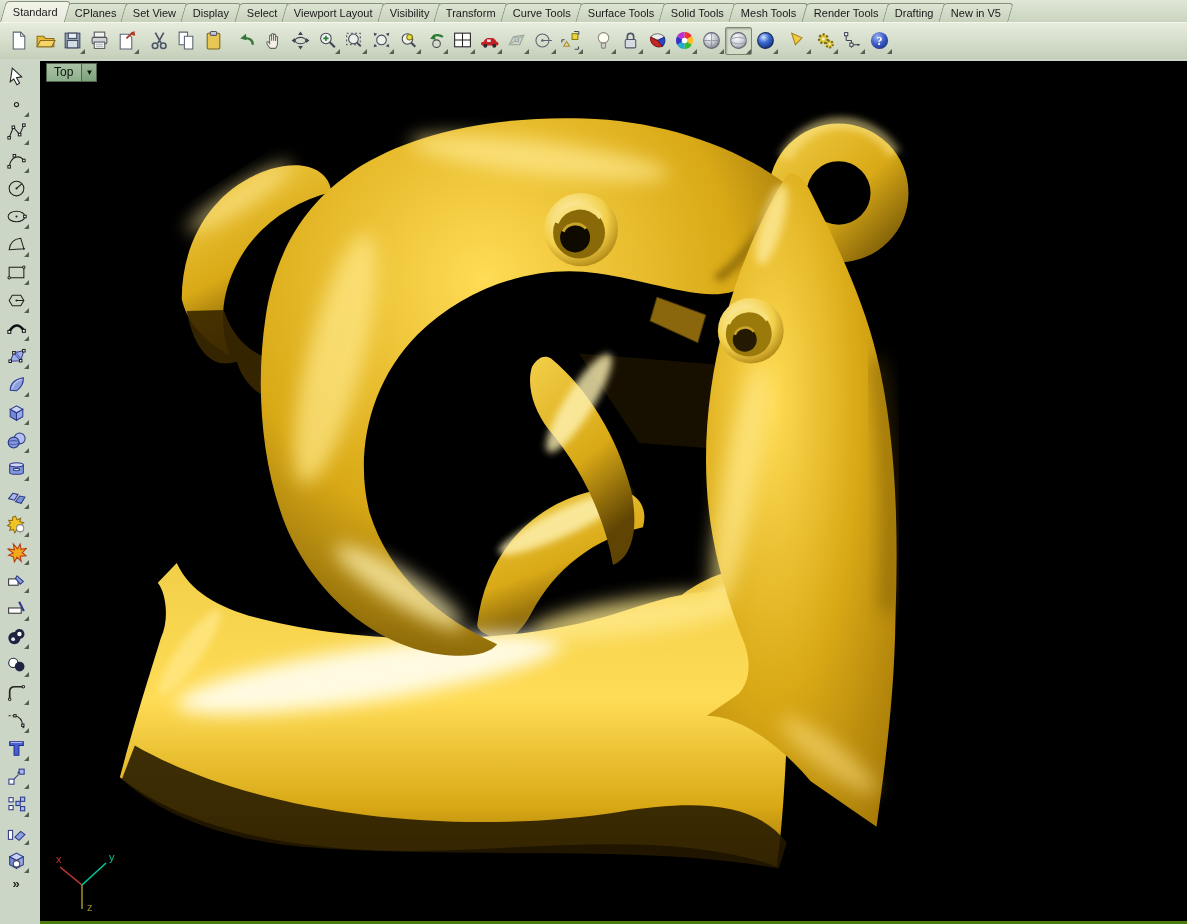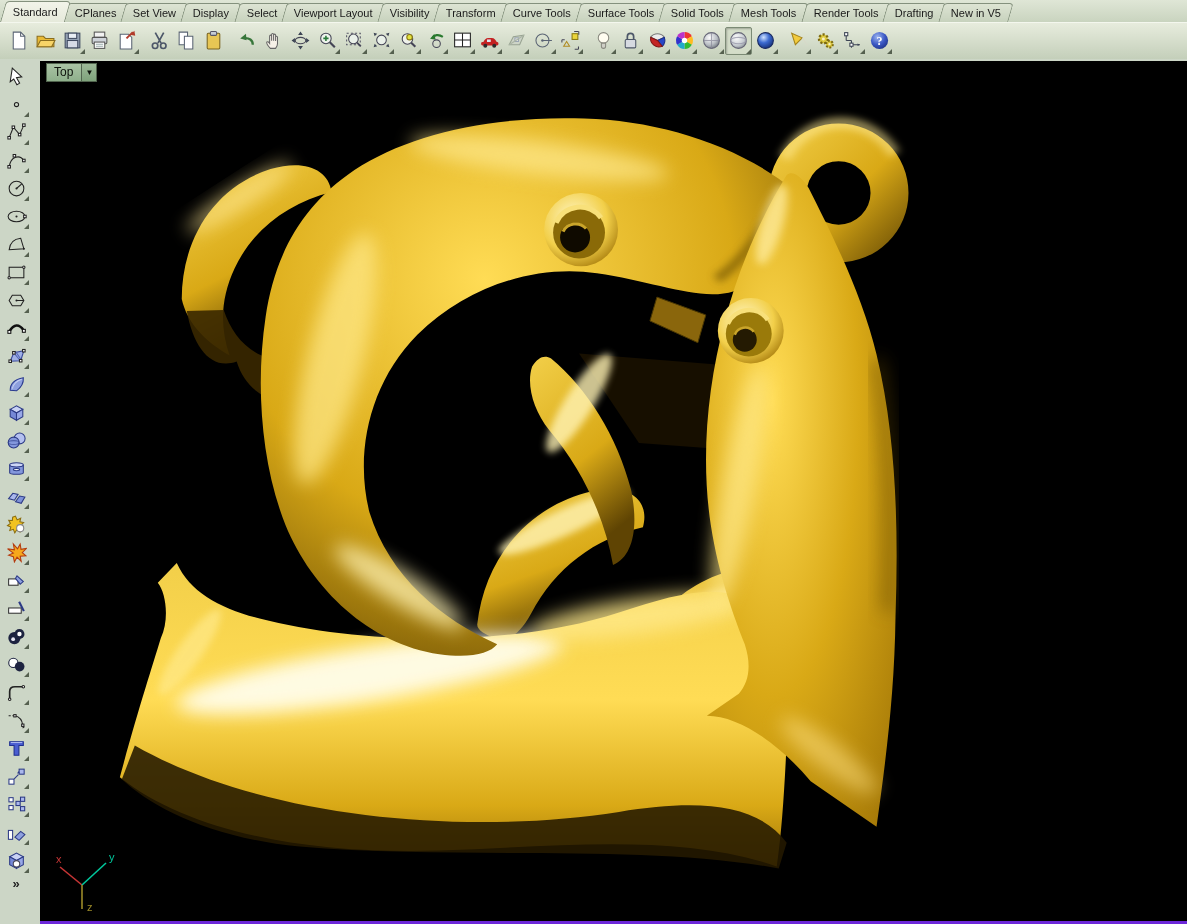--- a/index.html
+++ b/index.html
@@ -35,21 +35,21 @@
   .main{flex:1;display:flex;position:relative;background:#ccd6c6;}
   .sidebar{width:38px;padding:3px 0 0 2px;display:flex;flex-direction:column;align-items:flex-start;}
   .sb{width:28px;height:28px;position:relative;border:1px solid transparent;border-radius:2px;
     background:transparent;display:flex;align-items:center;justify-content:center;padding:0;cursor:pointer;margin-bottom:0px;}
   .sb svg{width:21px;height:21px;display:block;}
   .sb .fly{border-bottom-color:#55604f;}
   .more{font-size:13px;font-weight:bold;color:#222;background:none;border:none;
     width:28px;height:20px;cursor:pointer;line-height:14px;}
 
   .viewport{flex:1;margin-top:2px;background:#000;position:relative;overflow:hidden;
-    border-bottom:3px solid #6d28d9;}
+    border-bottom:3px solid #4d7c0f;}
   .scene{position:absolute;inset:0;width:100%;height:100%;}
 
   .vp-chip{position:absolute;top:2px;left:6px;display:flex;z-index:4;}
   .vp-title{background:linear-gradient(#a9c3a4,#8fb08c);border:1px solid #51644e;
     color:#0d130c;font-size:12px;padding:1px 8px 2px 7px;cursor:pointer;}
   .vp-dd{width:15px;background:linear-gradient(#9cb897,#7fa37c);border:1px solid #51644e;border-left:none;
     display:flex;align-items:center;justify-content:center;font-size:8px;color:#0d130c;cursor:pointer;padding:0;}
 
   .gizmo{position:absolute;left:8px;bottom:2px;width:76px;height:72px;z-index:3;}
   .gizmo text{font-family:"Liberation Sans",sans-serif;font-size:11px;}

